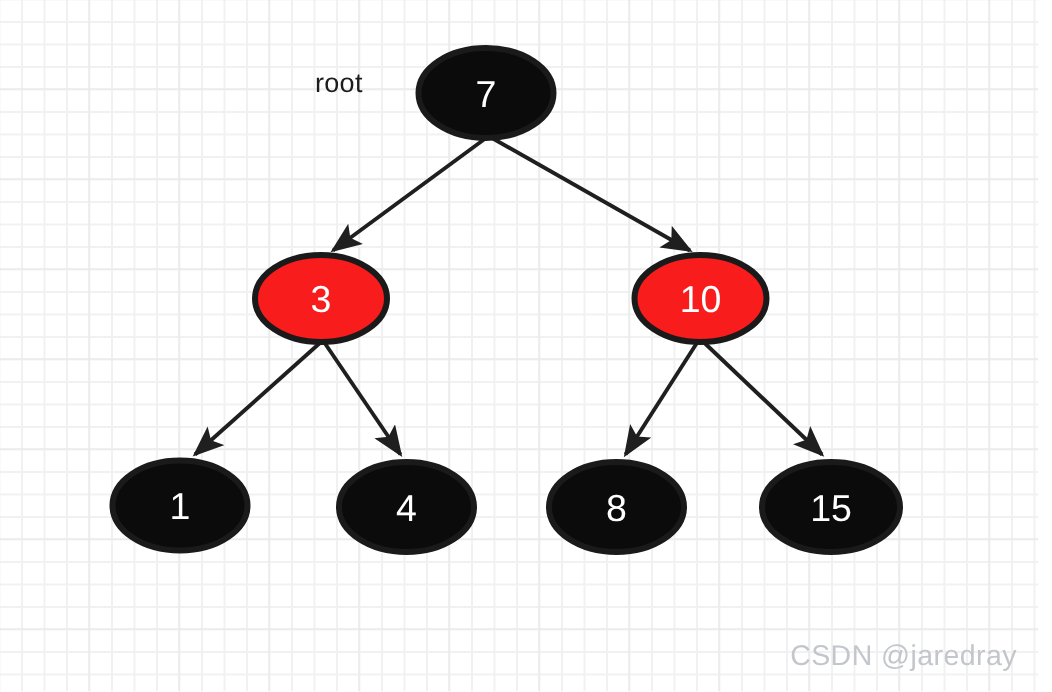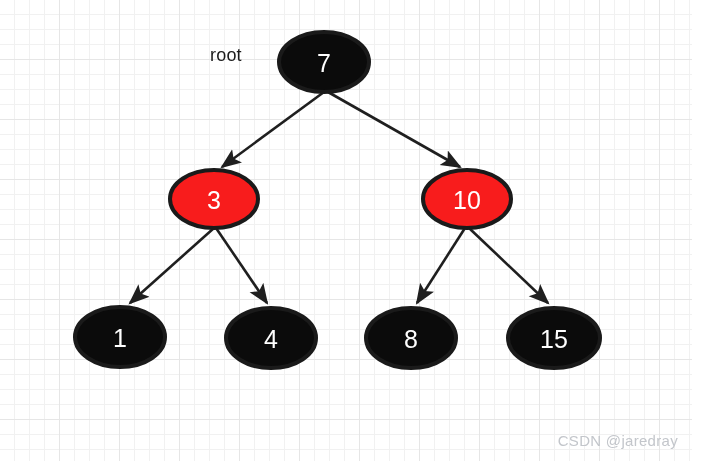--- a/index.html
+++ b/index.html
@@ -57,21 +57,21 @@
     font-size: 18px;
     color: #1c1c1c;
     letter-spacing: 0.2px;
     white-space: nowrap;
   }
   .watermark {
     position: absolute;
     right: 14px;
     bottom: 12px;
     font-family: "Liberation Sans", sans-serif;
-    font-size: 15px;
+    font-size: 19px;
     color: #c3c6cb;
     white-space: nowrap;
     letter-spacing: 0.3px;
   }
   .watermark-url {
     position: absolute;
     left: 470px;
     bottom: 13px;
     font-family: "Liberation Sans", sans-serif;
     font-size: 15px;

